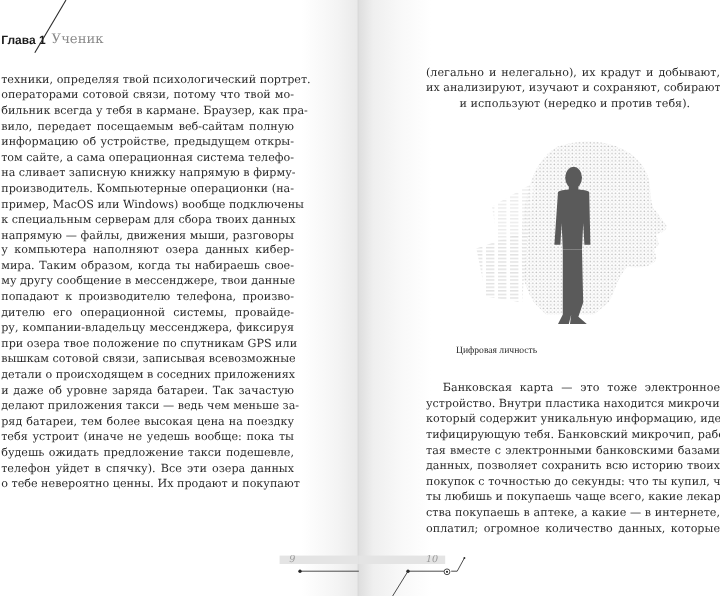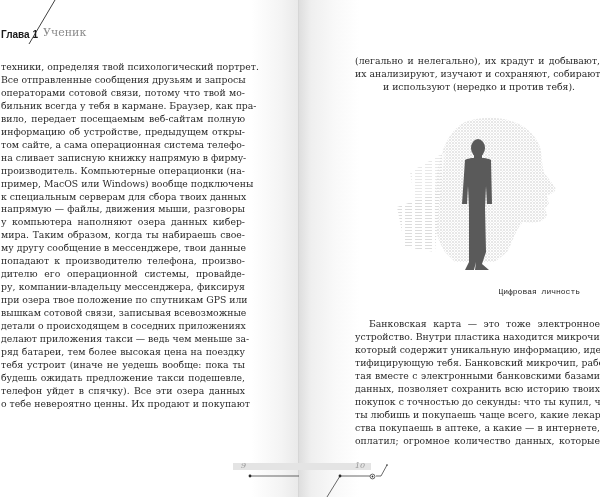--- a/index.html
+++ b/index.html
@@ -26,22 +26,22 @@
 
     .text-col { position: absolute; font-size: 9.3px; line-height: 12.95px; text-align: justify; }
     .text-col .ln { display: block; white-space: nowrap; text-align-last: justify; text-align: justify; }
     .text-col .ln.last { text-align-last: left; margin-left: 28px; }
     .left-text { left: 1px; top: 61px; width: 244px; }
     .right-top { left: 355px; top: 55px; width: 245px; }
     .right-bottom { left: 355px; top: 318px; width: 245px; }
     .indent { padding-left: 14px; }
 
     .figure { position: absolute; left: 395px; top: 112px; width: 180px; height: 170px; }
-    .caption { position: absolute; left: 380px; top: 287px; width: 200px; text-align: right;
-      font-family: Liberation Mono, monospace; font-size: 8px; color: #2a2a2a; }
+    .caption { position: absolute; left: 380px; top: 287px; width: 200px; text-align: left;
+      font-family: Liberation Serif, serif; font-size: 8px; color: #2a2a2a; }
 
     .folio-bar { position: absolute; top: 463px; height: 7px; background: #e4e4e4; }
     .folio-left { left: 233px; width: 66px; }
     .folio-right { left: 299px; width: 72px; }
     .folio-num { position: absolute; top: 461px; font-family: "DejaVu Serif", serif; font-style: italic;
       font-size: 8px; color: #9a9a9a; }
     .num-left { left: 241px; }
     .num-right { left: 355px; }
     .deco { position: absolute; left: 0; top: 0; }
   </style>
@@ -56,40 +56,40 @@
   <div class="running-head">
     <span class="chapter-label">Глава 1</span>
     <svg class="head-slash" width="60" height="48" viewBox="0 0 60 48">
       <line x1="29" y1="44" x2="55" y2="0" stroke="#2a2a2a" stroke-width="0.9"></line>
     </svg>
     <span class="chapter-title">Ученик</span>
   </div>
 
   <div class="text-col left-text">
     <span class="ln">техники, определяя твой психологический портрет.</span>
-    <span class="ln">Все отправленные сообщения друзьям и запросы</span>
     <span class="ln">операторами сотовой связи, потому что твой мо-</span>
     <span class="ln">бильник всегда у тебя в кармане. Браузер, как пра-</span>
     <span class="ln">вило, передает посещаемым веб-сайтам полную</span>
     <span class="ln">информацию об устройстве, предыдущем откры-</span>
     <span class="ln">том сайте, а сама операционная система телефо-</span>
     <span class="ln">на сливает записную книжку напрямую в фирму-</span>
     <span class="ln">производитель. Компьютерные операционки (на-</span>
     <span class="ln">пример, MacOS или Windows) вообще подключены</span>
     <span class="ln">к специальным серверам для сбора твоих данных</span>
     <span class="ln">напрямую — файлы, движения мыши, разговоры</span>
     <span class="ln">у компьютера наполняют озера данных кибер-</span>
     <span class="ln">мира. Таким образом, когда ты набираешь свое-</span>
     <span class="ln">му другу сообщение в мессенджере, твои данные</span>
     <span class="ln">попадают к производителю телефона, произво-</span>
     <span class="ln">дителю его операционной системы, провайде-</span>
     <span class="ln">ру, компании-владельцу мессенджера, фиксируя</span>
     <span class="ln">при озера твое положение по спутникам GPS или</span>
     <span class="ln">вышкам сотовой связи, записывая всевозможные</span>
     <span class="ln">детали о происходящем в соседних приложениях</span>
+    <span class="ln">и даже об уровне заряда батареи. Так зачастую</span>
     <span class="ln">делают приложения такси — ведь чем меньше за-</span>
     <span class="ln">ряд батареи, тем более высокая цена на поездку</span>
     <span class="ln">тебя устроит (иначе не уедешь вообще: пока ты</span>
     <span class="ln">будешь ожидать предложение такси подешевле,</span>
     <span class="ln">телефон уйдет в спячку). Все эти озера данных</span>
     <span class="ln">о тебе невероятно ценны. Их продают и покупают</span>
   </div>
 
   <div class="text-col right-top">
     <span class="ln">(легально и нелегально), их крадут и добывают,</span>

